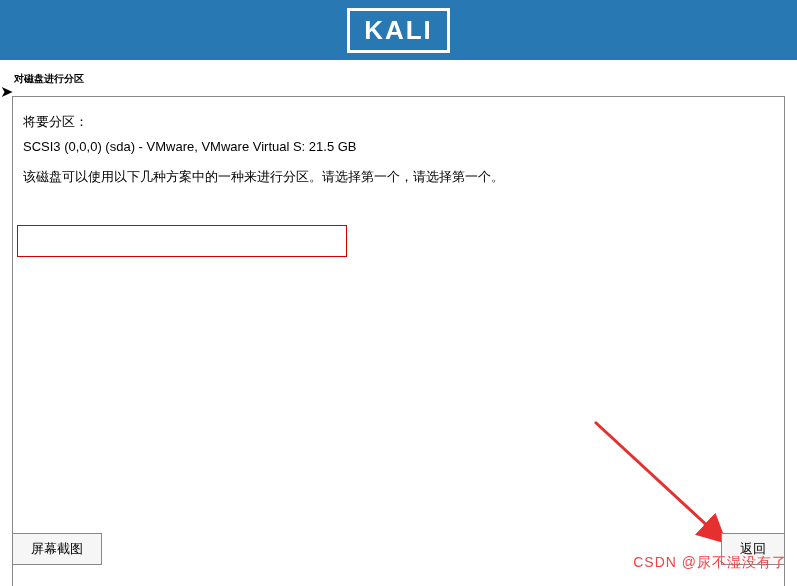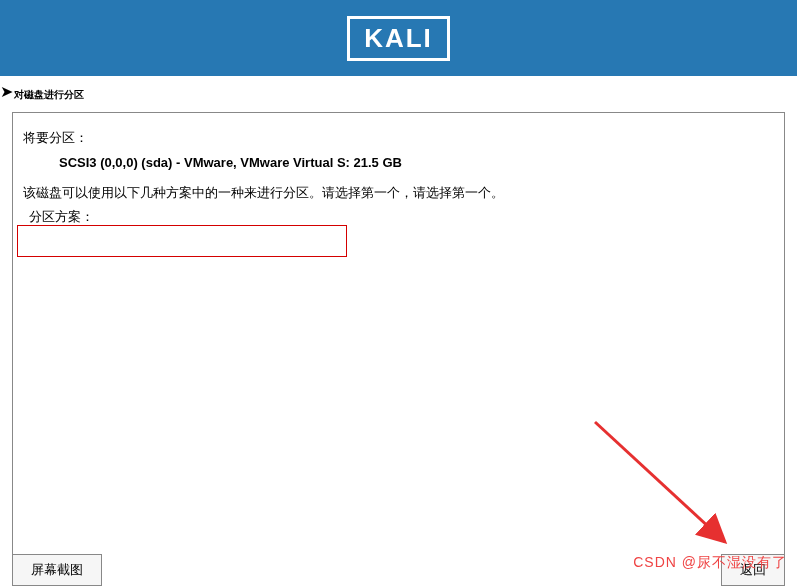--- a/index.html
+++ b/index.html
@@ -7,21 +7,21 @@
       font-family: Arial, "Microsoft YaHei", sans-serif;
       font-size: 13px;
       background: #fff;
       width: 797px;
       height: 586px;
       position: relative;
       overflow: hidden;
     }
     .header-banner {
       background: #2778b3;
-      height: 76px;
+      height: 60px;
       display: flex;
       align-items: center;
       justify-content: center;
     }
     .logo-box {
       border: 3px solid #fff;
       padding: 4px 14px;
       color: #fff;
       font-weight: bold;
       font-size: 26px;
@@ -39,23 +39,22 @@
       border: 1px solid #888;
       height: 504px;
       padding: 12px 10px;
       position: relative;
     }
     .info-line {
       margin: 4px 0 8px 0;
       color: #000;
     }
     .disk-line {
-      font-weight: bold;
+      font-weight: normal;
       margin-bottom: 14px;
-      margin-left: 36px;
     }
     .desc-line {
       margin-bottom: 6px;
     }
     .scheme-label {
       margin-left: 6px;
       margin-bottom: 4px;
     }
     .option-list {
       border: 1px solid #888;
@@ -75,21 +74,21 @@
       position: absolute;
       border: 1px solid #d40000;
       pointer-events: none;
     }
     .red-box-1 {
       left: 17px; top: 225px;
       width: 330px; height: 32px;
     }
     .footer-buttons {
       position: absolute;
-      bottom: 0;
+      bottom: 21px;
       left: 12px;
       right: 12px;
       display: flex;
       justify-content: space-between;
       align-items: center;
     }
     .btn {
       border: 1px solid #888;
       background: #f6f6f6;
       padding: 6px 18px;
@@ -129,21 +128,20 @@
 </div>
 
 <span class="cursor-arrow">➤</span>
 
 <div class="section-title">对磁盘进行分区</div>
 
 <div class="main-panel">
   <div class="info-line">将要分区：</div>
   <div class="info-line disk-line">SCSI3 (0,0,0) (sda) - VMware, VMware Virtual S: 21.5 GB</div>
   <div class="info-line desc-line">该磁盘可以使用以下几种方案中的一种来进行分区。请选择第一个，请选择第一个。</div>
-  <div class="info-line scheme-label">分区方案：</div>
 </div>
 
 <div class="red-highlight red-box-1"></div>
 
 <svg class="red-arrow" style="left:585px; top:412px;" width="170" height="160">
   <defs>
     <marker id="ah" markerWidth="12" markerHeight="12" refX="9" refY="5" orient="auto">
       <path d="M0,0 L10,5 L0,10 Z" fill="#e63030"></path>
     </marker>
   </defs>

